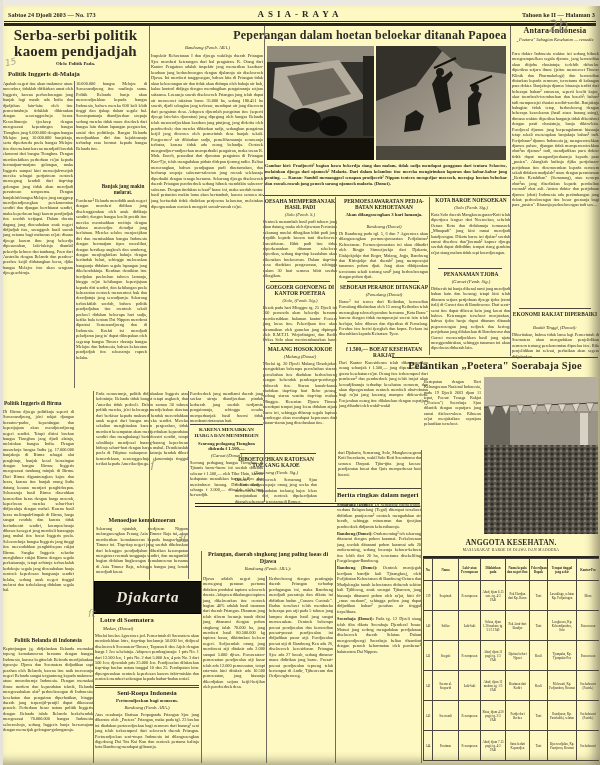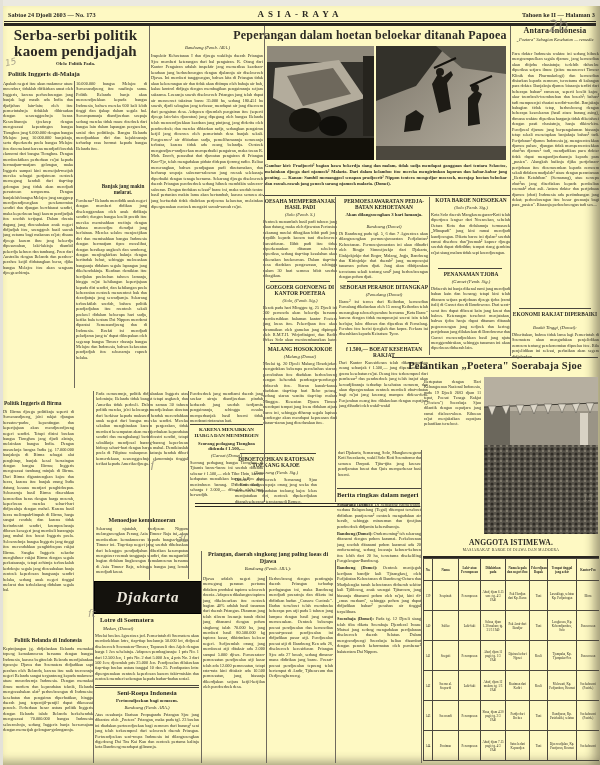--- a/index.html
+++ b/index.html
@@ -205,21 +205,21 @@
 
   <div class="hrule" style="left:337px;top:488px;width:84px;"></div>
   <div class="abs sh" style="left:337px;top:491px;width:84px;height:9px;font-size:6.8px;">Berita ringkas dalam negeri</div>
   <div class="abs" style="left:337px;top:502px;width:84px;height:261px;">
     <p class="t" style="margin:0 0 2px 0;"><b>Semarang (Domei):</b> <span>Di Semarang istimewanja, wedana Balapoelang (Tegal) ditempat terseboet didirikan pantjoeran² oentoek mengadakan air bersih, sehingga minoeman dan tjoetjian pendoedoek didjamin kebersihannja.</span></p>
     <p class="t" style="margin:0 0 2px 0;"><b>Bandoeng (Domei):</b> <span>Onderneming² teh sekarang ditanami dengan pohon karamai. Perkeboenan jang soedah ditanami pohon karamai ada 20 onderneming, sedang loeasnja keboen-keboen itoe lebih dari 20 ha, teroetama disekeliling Pengalengan-Bandoeng.</span></p>
     <p class="t" style="margin:0 0 2px 0;"><b>Bandoeng (Domei):</b> <span>Oentoek mentjegah kerdjaan bandjir kali Tjisangkoej, oleh Pedjabatan Kehoetanan di Bandoeng-Oetara dan Madjalengka tanah kehoetanan didaerah sekitar kali Tjililoeng, anak soengai Tjitaroem, jang biasanja ditanami pohon oleh ra'jat, kini di-„emas merkam", sehingga pohon jang dapat didjadikan bahan² penahan air tinggal terpelihara.</span></p>
     <p class="t" style="margin:0;"><b>Soerabaja (Domei):</b> <span>Pada tg. 12 Djoeli siang telah tiba dikota Soerabaja Djenderal Iwane Matsui jang sedang mengadakan perdjalanan diseloeroeh daerah Selatan. Dalam mengoendjoengi Soerabaja beliau disambut dengan penoeh kehormatan oleh pembesar² balatentara Dai Nippon.</span></p>
   </div>
 
-  <div class="abs ctr hd" style="left:423px;top:538px;width:176px;height:9px;font-size:7.5px;">ANGGOTA ISTIMEWA.</div>
+  <div class="abs ctr hd" style="left:423px;top:538px;width:176px;height:9px;font-size:7.5px;">ANGGOTA KESEHATAN.</div>
   <div class="abs ctr" style="left:423px;top:548px;width:176px;height:5px;font-size:3.6px;letter-spacing:.4px;">MASJARAKAT BAROE DI DJAWA DAN MADOERA</div>
   <div class="abs" style="left:423px;top:556px;width:176px;height:207px;border-top:2px solid #2a2721;">
     <table class="ang">
       <colgroup>
           <col style="width:9px">
           <col style="width:26px">
           <col style="width:22px">
           <col style="width:25px">
           <col style="width:24px">
           <col style="width:18px">

